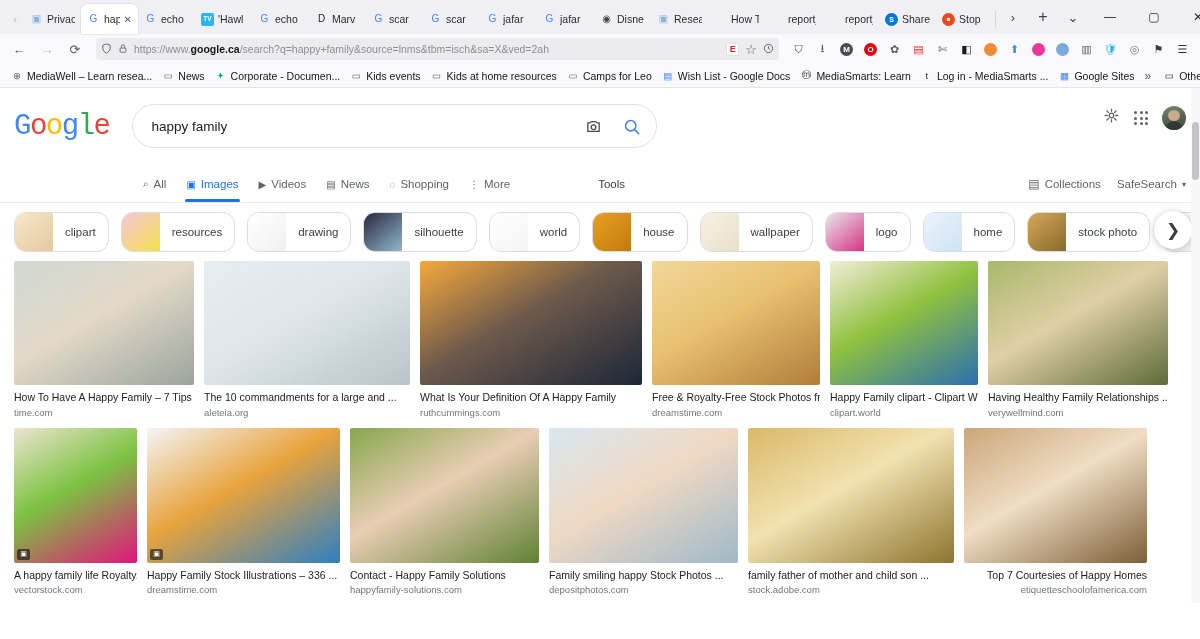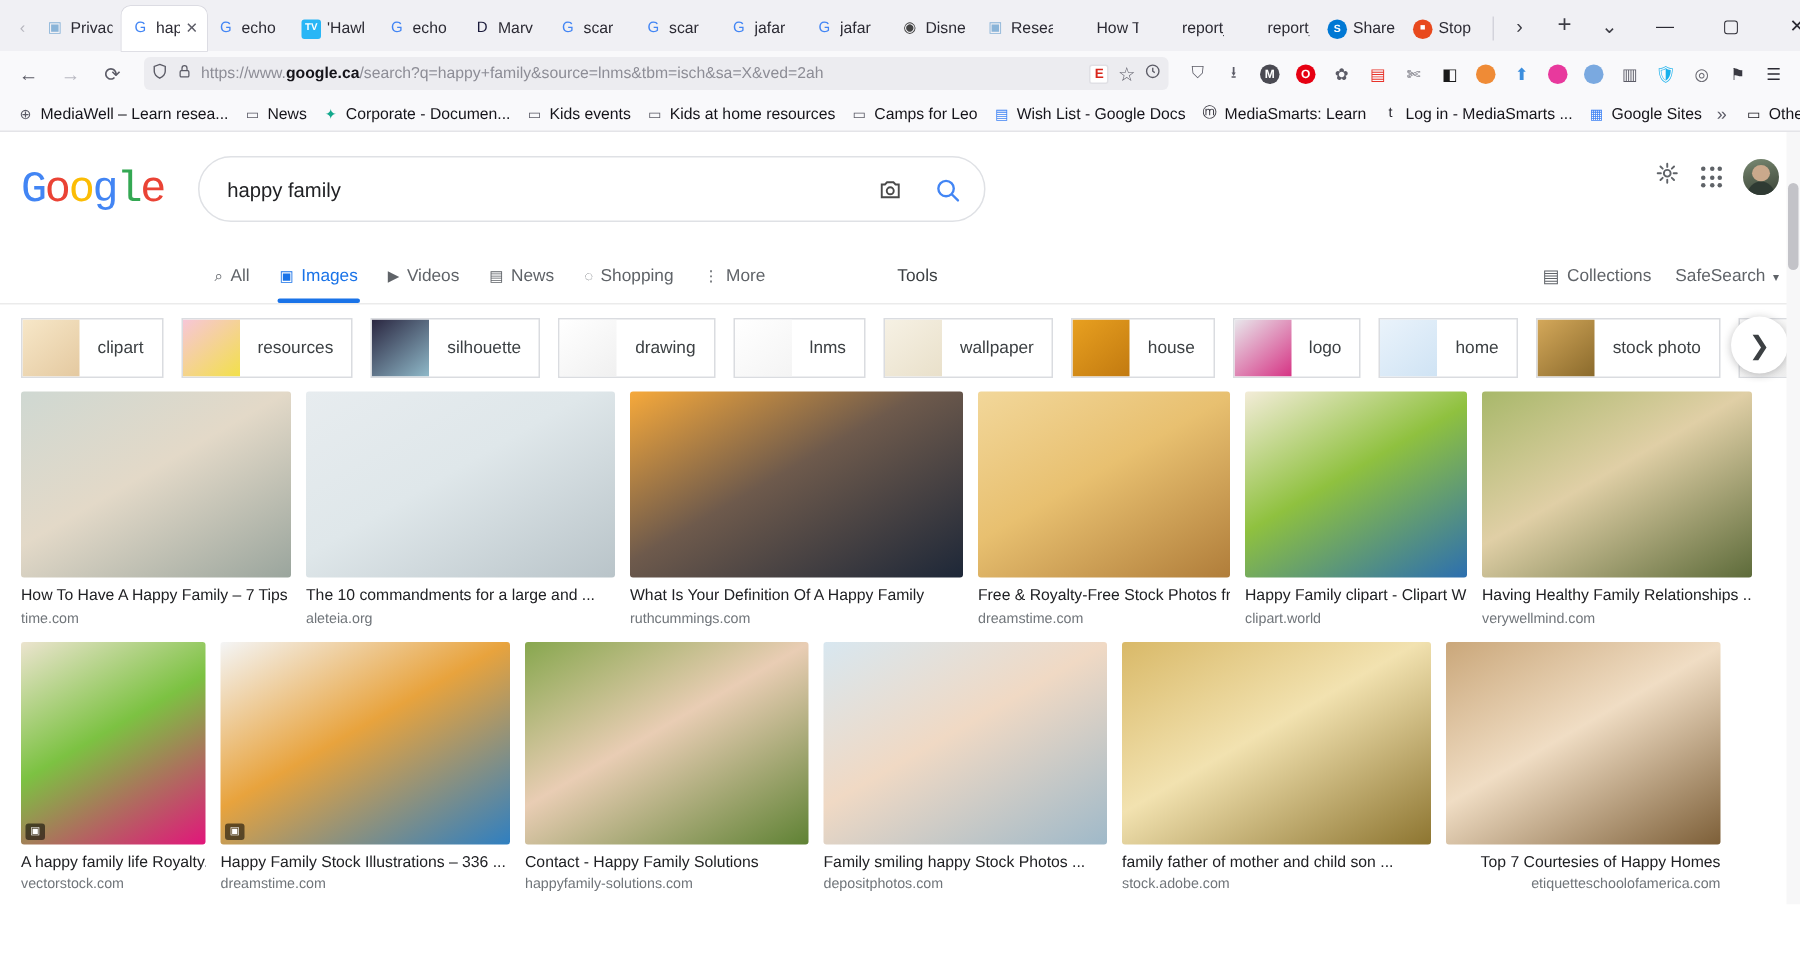--- a/index.html
+++ b/index.html
@@ -96,21 +96,21 @@
   .gtab.sel::after{ content:""; position:absolute; left:9px; right:9px; bottom:0; height:3px;
                     background:#1a73e8; border-radius:2px; }
   .gtools{ margin-left:68px; font-size:11.5px; color:#3c4043; padding:0 10px; }
   .gright2{ position:absolute; right:14px; display:flex; align-items:center; gap:16px;
             font-size:11.5px; color:#5f6368; }
   .gright2 .itm{ display:flex; align-items:center; gap:5px; }
   .divider{ height:1px; background:#ebebeb; margin:0; }
   
   .chipsrow{ position:relative; height:52px; padding:6px 0 0 14px; display:flex; align-items:center;
              gap:12px; overflow:hidden; }
-  .chip{ height:40px; border:1px solid #dadce0; border-radius:0; display:flex; align-items:center;
+  .chip{ height:40px; border:1px solid #dadce0; border-radius:12px; display:flex; align-items:center;
          overflow:hidden; flex:0 0 auto; background:#fff; }
   .chip .cimg{ width:38px; height:38px; flex:0 0 auto; background:#eee; }
   .chip .clab{ font-size:11.5px; color:#3c4043; padding:0 12px; white-space:nowrap; }
   .chevron{ position:absolute; right:8px; top:8px; width:38px; height:38px; border-radius:50%;
             background:#fff; box-shadow:0 1px 6px rgba(32,33,36,.28); display:flex;
             align-items:center; justify-content:center; font-size:17px; color:#3c4043; }
   
   .results{ padding:6px 14px 0 14px; }
   .rrow{ display:flex; align-items:flex-start; gap:10px; margin-bottom:10px; }
   .rcell{ display:flex; flex-direction:column; }
@@ -434,38 +434,38 @@
     <div id="chips-container" style="display:flex;align-items:center;gap:12px;">
         <div class="chip">
           <span class="cimg" style="background:linear-gradient(140deg,#f7e7c8,#e4c9a0);"></span>
           <span class="clab">clipart</span>
         </div>
         <div class="chip">
           <span class="cimg" style="background:linear-gradient(140deg,#f7c6d8,#f2e04a);"></span>
           <span class="clab">resources</span>
         </div>
         <div class="chip">
+          <span class="cimg" style="background:linear-gradient(140deg,#ffffff,#f0f0f0);"></span>
+          <span class="clab">drawing</span>
+        </div>
+        <div class="chip">
           <span class="cimg" style="background:linear-gradient(140deg,#2a2640,#8fb9c9);"></span>
           <span class="clab">silhouette</span>
         </div>
         <div class="chip">
-          <span class="cimg" style="background:linear-gradient(140deg,#ffffff,#f0f0f0);"></span>
-          <span class="clab">drawing</span>
-        </div>
-        <div class="chip">
           <span class="cimg" style="background:linear-gradient(140deg,#ffffff,#f4f4f4);"></span>
-          <span class="clab">lnms</span>
+          <span class="clab">world</span>
+        </div>
+        <div class="chip">
+          <span class="cimg" style="background:linear-gradient(140deg,#e8a020,#c27a10);"></span>
+          <span class="clab">house</span>
         </div>
         <div class="chip">
           <span class="cimg" style="background:linear-gradient(140deg,#f6f1e4,#e9e0ca);"></span>
           <span class="clab">wallpaper</span>
-        </div>
-        <div class="chip">
-          <span class="cimg" style="background:linear-gradient(140deg,#e8a020,#c27a10);"></span>
-          <span class="clab">house</span>
         </div>
         <div class="chip">
           <span class="cimg" style="background:linear-gradient(140deg,#e8e8ec,#d63384);"></span>
           <span class="clab">logo</span>
         </div>
         <div class="chip">
           <span class="cimg" style="background:linear-gradient(140deg,#eaf3fb,#cfe3f4);"></span>
           <span class="clab">home</span>
         </div>
         <div class="chip">

